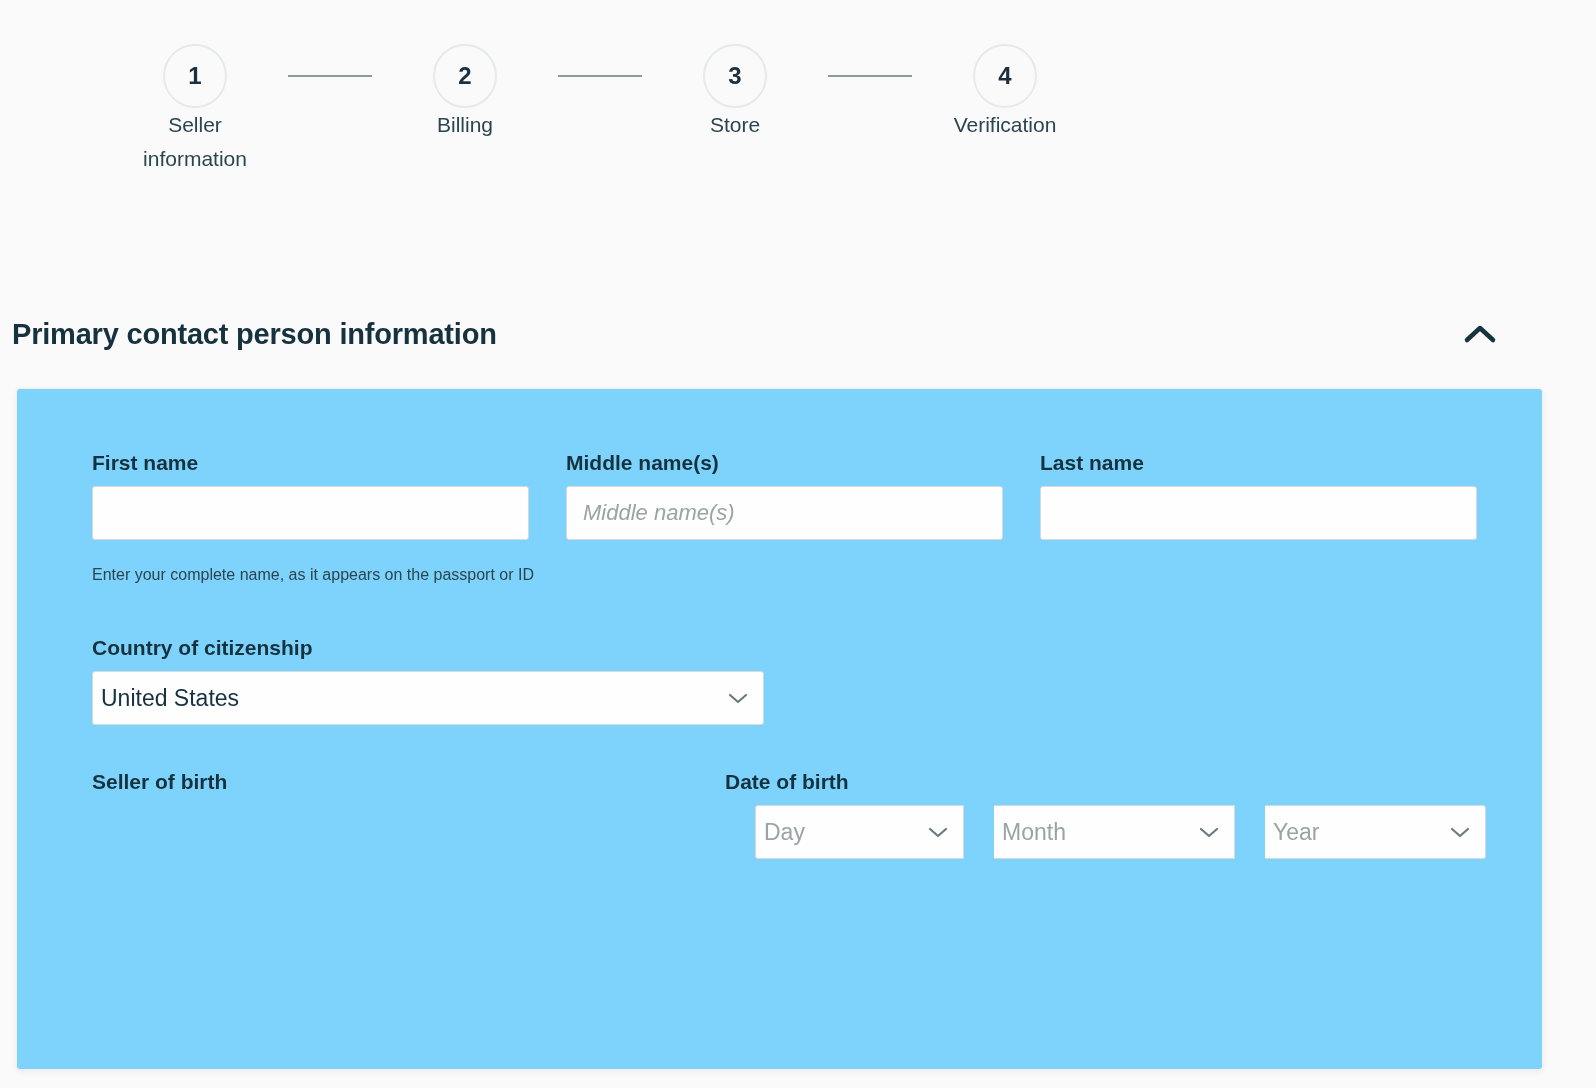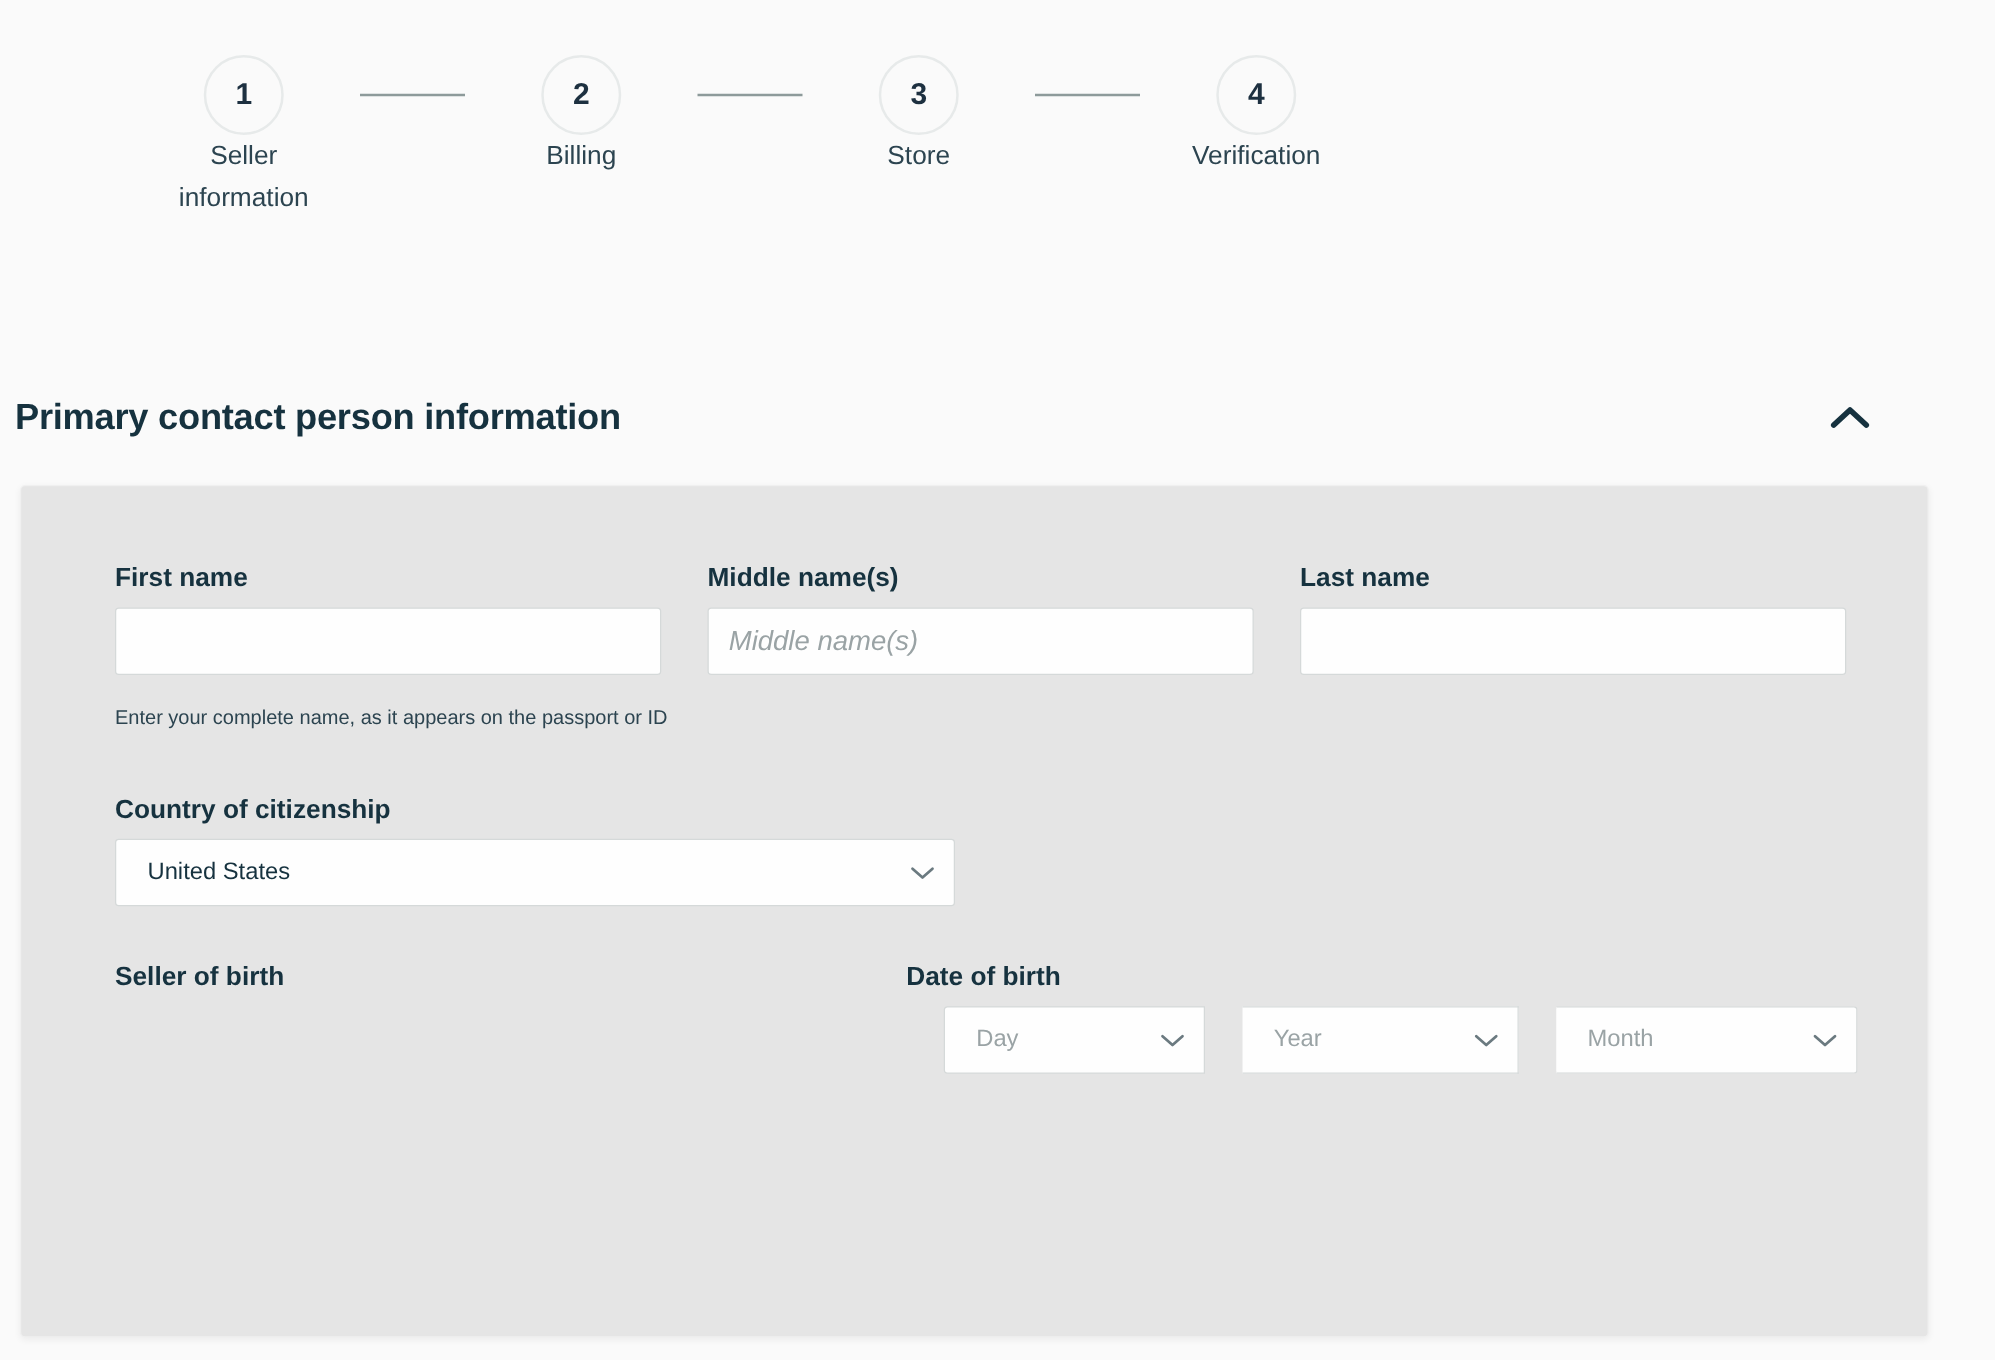--- a/index.html
+++ b/index.html
@@ -85,21 +85,21 @@
     margin-right: 40px;
   }
 
   
   .card {
     position: absolute;
     left: 16px;
     top: 388px;
     width: 1527px;
     height: 682px;
-    background: #e5e5e5;
+    background: #7dd3fc;
     border: 1px solid #f0f0f0;
     border-radius: 4px;
     box-sizing: border-box;
     box-shadow: 0 2px 6px rgba(0,0,0,0.06);
   }
   .card-inner {
     position: absolute;
     left: 75px;
     top: 62px;
     right: 56px;
@@ -147,22 +147,22 @@
 
   .select-box {
     height: 54px;
     border: 1px solid #d5d9d9;
     border-radius: 3px;
     background: #fefefe;
     box-sizing: border-box;
     display: flex;
     align-items: center;
     justify-content: space-between;
-    padding: 0 14px 0 25px;
-    font-size: 19px;
+    padding: 0 14px 0 8px;
+    font-size: 23px;
   }
   .select-value { color: #16323f; }
   .select-placeholder { color: #9aa3a5; }
   .chev-down {
     width: 22px;
     height: 22px;
     display: flex;
     align-items: center;
     justify-content: center;
     flex: 0 0 auto;
@@ -296,37 +296,37 @@
 
           <div class="select-box dob-day">
             <span class="select-placeholder">Day</span>
             <span class="chev-down">
               <svg width="20" height="13" viewBox="0 0 20 13" aria-hidden="true">
                 <polyline points="2,3 10,10 18,3" fill="none" stroke="#6b7a80" stroke-width="2.2" stroke-linecap="round" stroke-linejoin="round"></polyline>
               </svg>
             </span>
           </div>
 
+          <div class="select-box dob-month">
+            <span class="select-placeholder">Month</span>
+            <span class="chev-down">
+              <svg width="20" height="13" viewBox="0 0 20 13" aria-hidden="true">
+                <polyline points="2,3 10,10 18,3" fill="none" stroke="#6b7a80" stroke-width="2.2" stroke-linecap="round" stroke-linejoin="round"></polyline>
+              </svg>
+            </span>
+          </div>
+
           <div class="select-box dob-year">
             <span class="select-placeholder">Year</span>
             <span class="chev-down">
               <svg width="20" height="13" viewBox="0 0 20 13" aria-hidden="true">
                 <polyline points="2,3 10,10 18,3" fill="none" stroke="#6b7a80" stroke-width="2.2" stroke-linecap="round" stroke-linejoin="round"></polyline>
               </svg>
             </span>
           </div>
 
-          <div class="select-box dob-month">
-            <span class="select-placeholder">Month</span>
-            <span class="chev-down">
-              <svg width="20" height="13" viewBox="0 0 20 13" aria-hidden="true">
-                <polyline points="2,3 10,10 18,3" fill="none" stroke="#6b7a80" stroke-width="2.2" stroke-linecap="round" stroke-linejoin="round"></polyline>
-              </svg>
-            </span>
-          </div>
-
         </div>
       </div>
 
     </div>
 
   </div>
 </div>
 
 </body></html>

